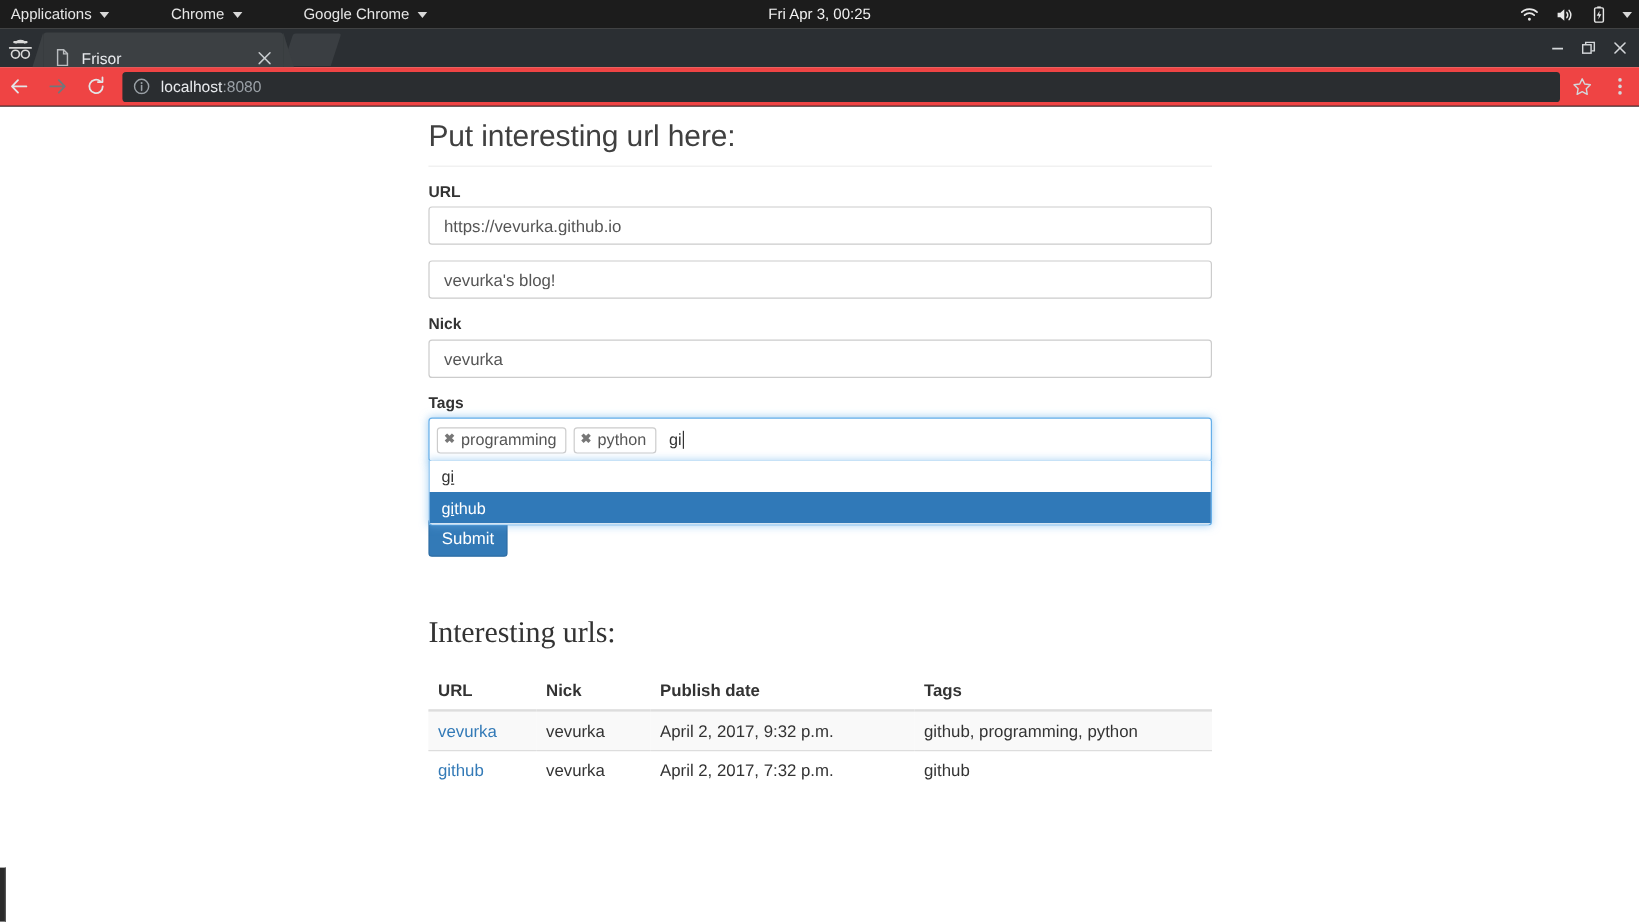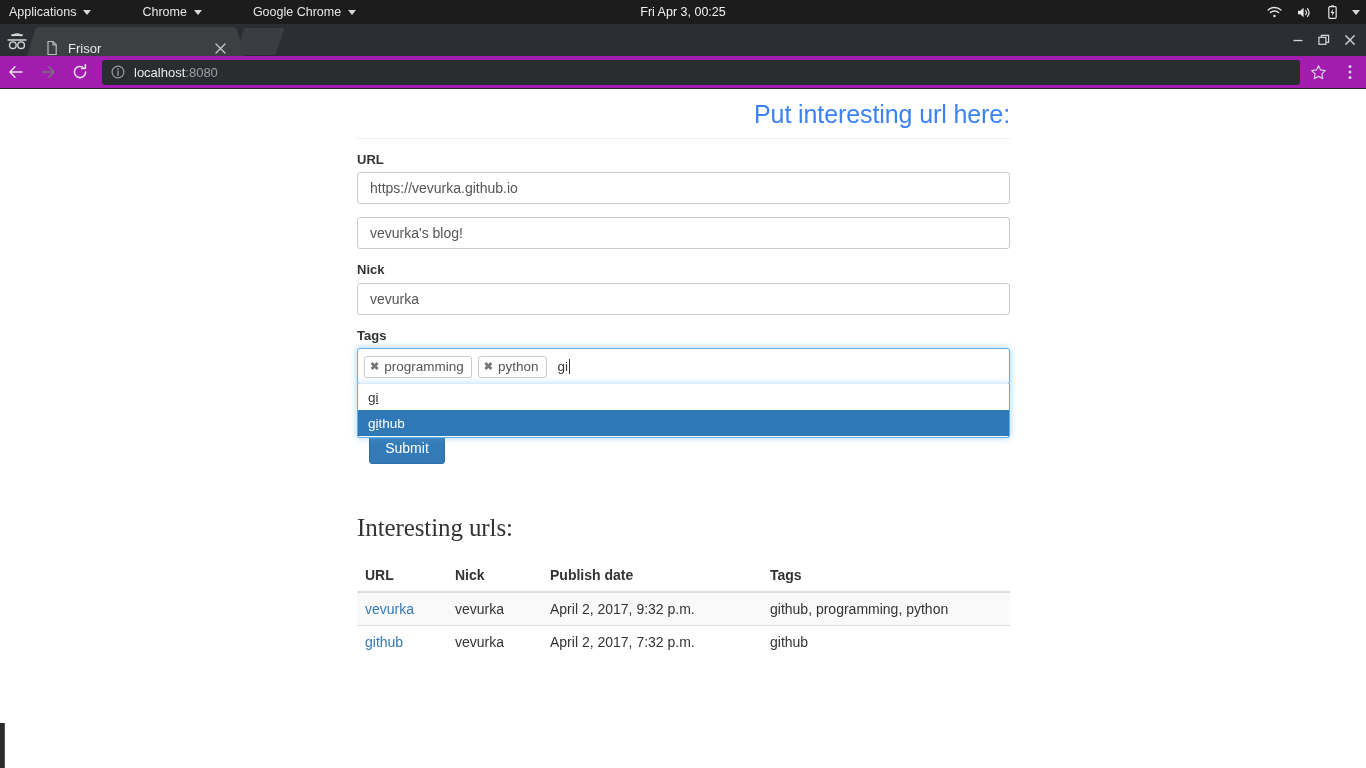--- a/index.html
+++ b/index.html
@@ -104,21 +104,21 @@
   }
   .winbtn {
     width: 26px; height: 26px;
     display: flex; align-items: center; justify-content: center;
     color: #d4d7da;
   }
 
   #chrome-toolbar {
     position: absolute; top: 56px; left: 0;
     width: 1366px; height: 33px;
-    background: #a21caf;
+    background: #ef4444;
     display: flex; align-items: center;
     border-bottom: 1px solid #23262a;
   }
   .navbtn {
     width: 32px; height: 33px;
     display: flex; align-items: center; justify-content: center;
   }
   #omnibox {
     flex: 1 1 auto;
     height: 25px;
@@ -148,25 +148,24 @@
     position: absolute;
     left: 357px; top: 0;
     width: 653px;
     font-size: 14px;
     color: #333;
   }
 
   h1.page-h {
     font-size: 25px;
     font-weight: normal;
-    color: #3b82f6;
+    color: #404040;
     margin: 12px 0 0 0;
     line-height: 1.1;
     letter-spacing: -0.1px;
-    text-align: right;
   }
   .hr-under {
     border: 0; border-top: 1px solid #eeeeee;
     margin: 9px 0 0 0;
   }
 
   .form-group { margin-top: 13px; }
   label.ctrl-label {
     display: block;
     font-size: 13px;
@@ -266,33 +265,32 @@
   }
   .tags-opt.sel {
     background: #3079b8;
     color: #ffffff;
   }
   .match { text-decoration: underline; }
 
   #submit-btn {
     position: absolute;
     left: 0; top: 84px;
-    width: 76px; height: 32px;
+    width: 66px; height: 32px;
     background: #337ab7;
     border: 1px solid #2e6da4;
     border-radius: 3px;
     color: #fff;
     font-size: 14px;
     font-family: "Liberation Sans", sans-serif;
     z-index: 1;
     padding: 0;
     line-height: 30px;
     text-align: center;
     overflow: hidden;
-    margin-left: 12px;
   }
 
   h2.page-h2 {
     font-size: 25px;
     font-weight: normal;
     color: #333;
     margin: 0;
     padding: 0;
     line-height: 1.1;
     position: absolute;

